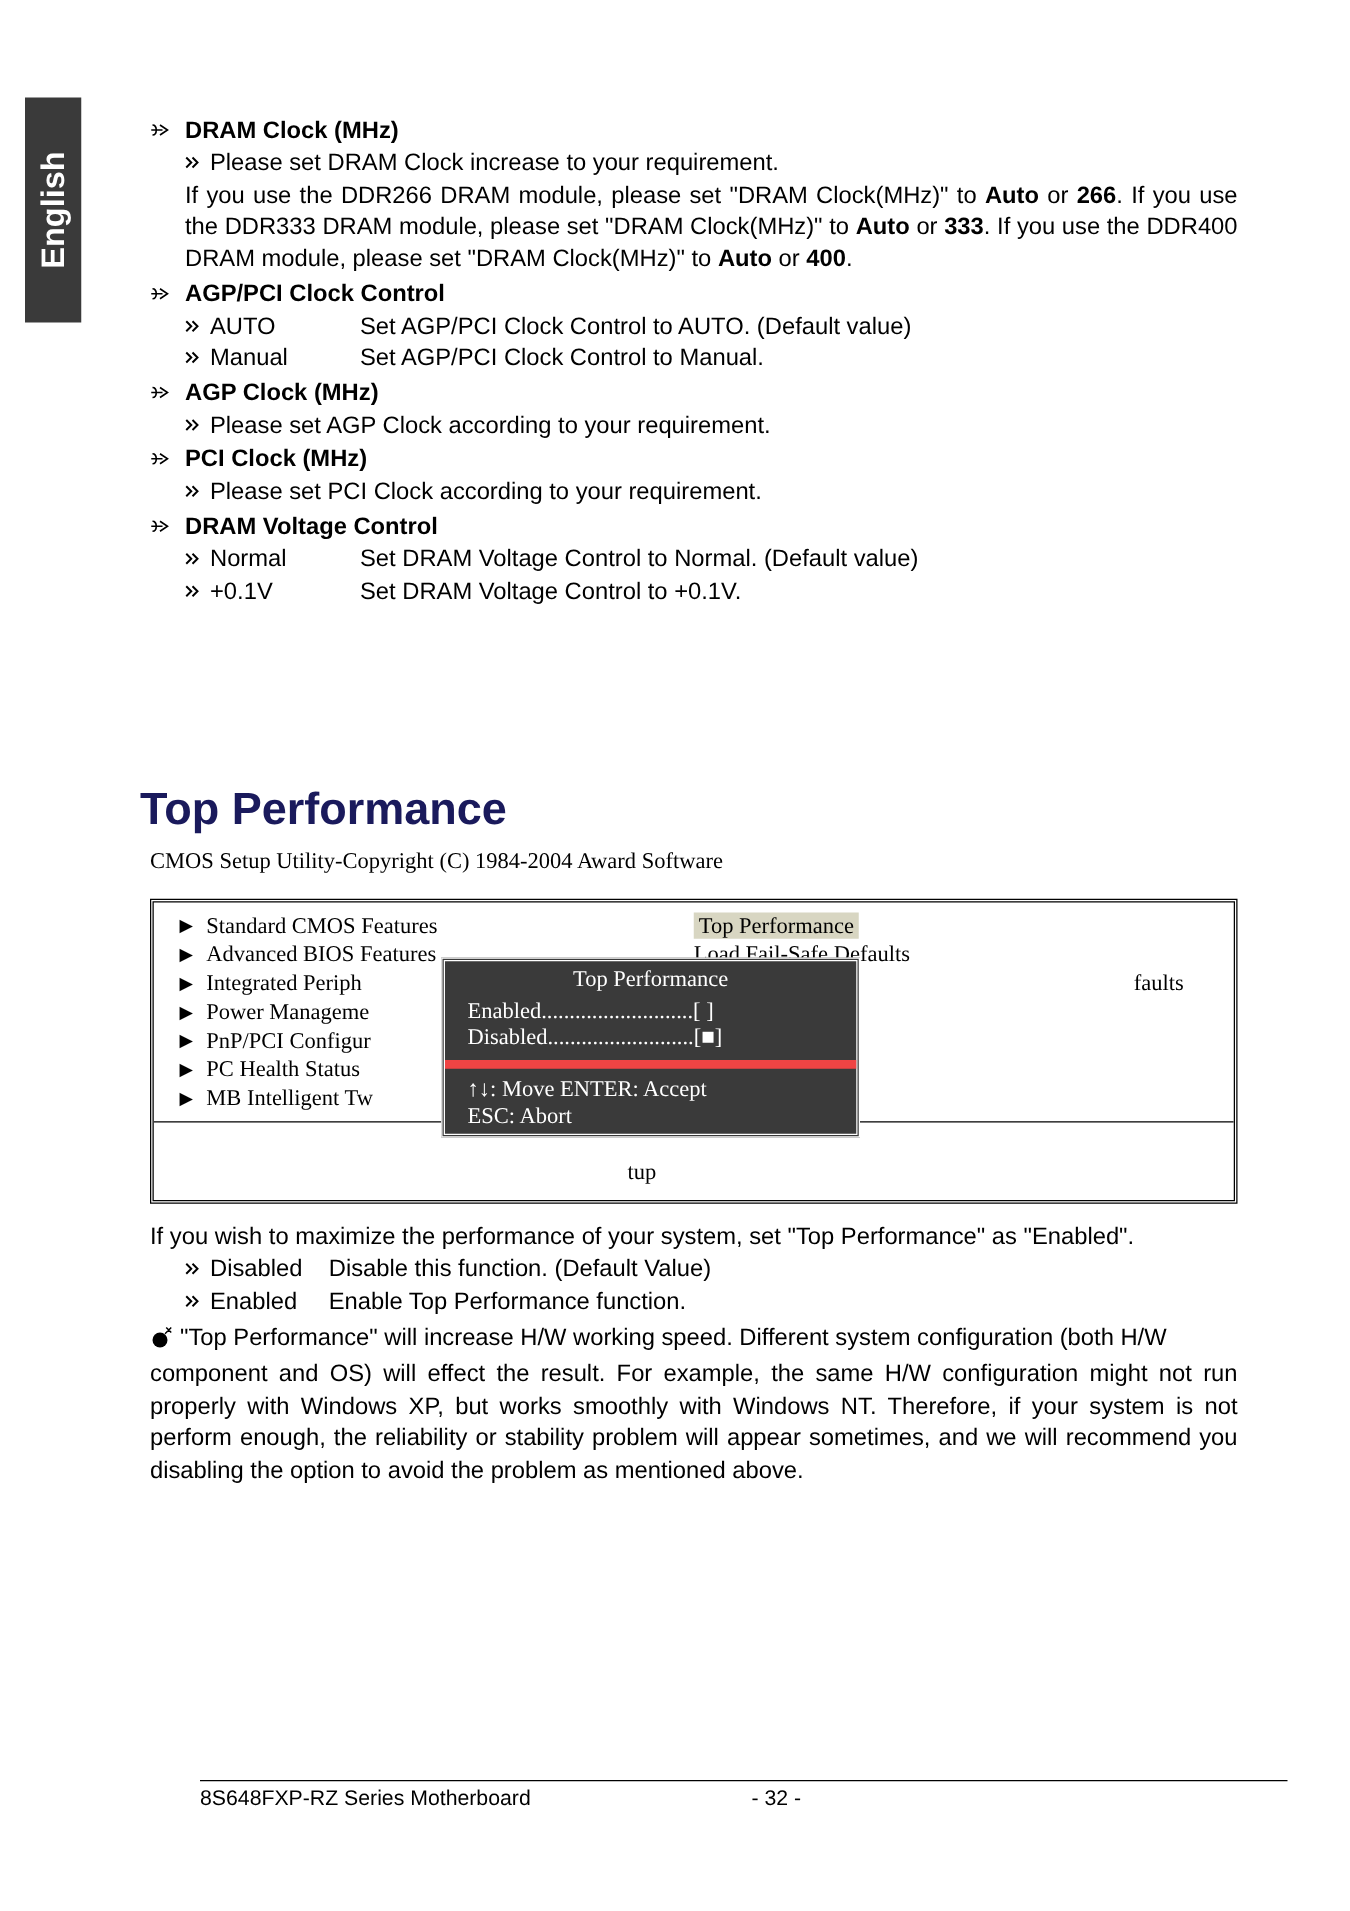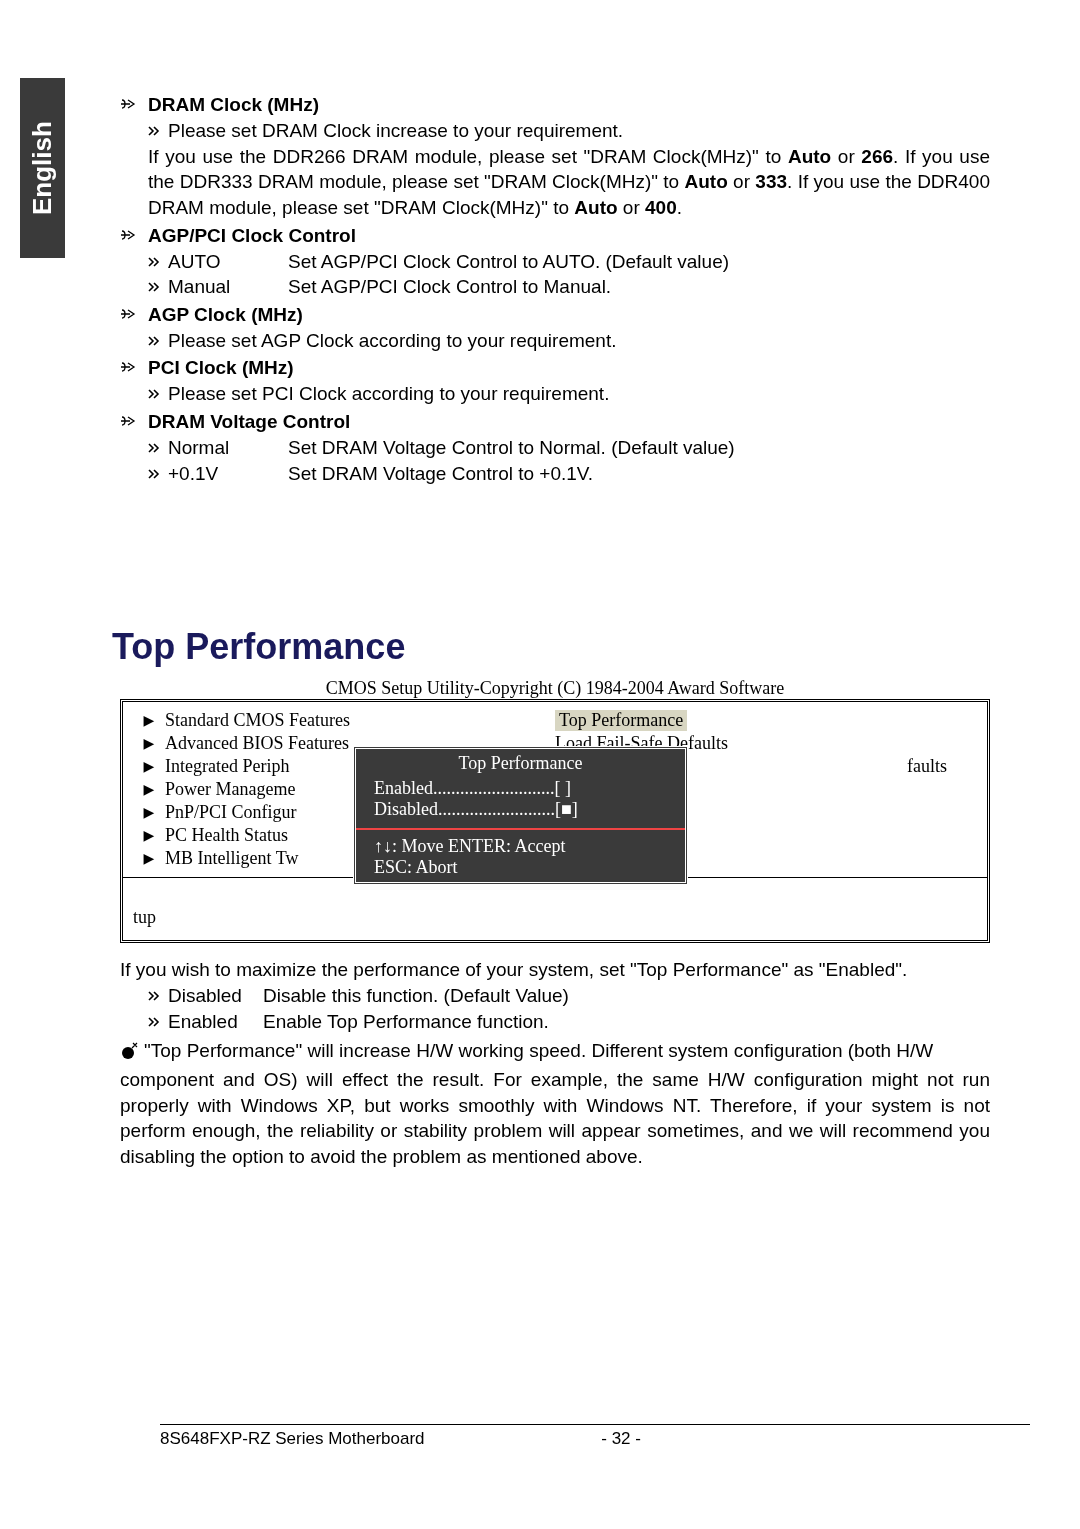--- a/index.html
+++ b/index.html
@@ -14,37 +14,37 @@
   .content { position: absolute; left: 120px; top: 90px; width: 870px; }
   .section-head { display: flex; align-items: flex-start; margin-top: 4px; margin-bottom: 2px; text-align: right; }
   .finger-icon { margin-right: 10px; margin-top: 3px; }
   .section-title { font-weight: bold; font-size: 19px; }
   .body-text { font-size: 19px; line-height: 1.35; margin-left: 28px; margin-bottom: 4px; }
   .arrow-row { display: flex; align-items: flex-start; margin-left: 28px; font-size: 19px; line-height: 1.35; }
   .dbl-arrow { margin-right: 6px; }
   .opt-label { display: inline-block; width: 120px; }
   .b { font-weight: bold; }
   .top-perf-heading { font-size: 36px; font-weight: bold; color: #1a1a5c; margin-top: 140px; margin-bottom: 10px; margin-left: -8px; }
-  .cmos-caption { text-align: center; font-family: "Times New Roman", serif; font-size: 18px; margin-bottom: 0; }
+  .cmos-caption { text-align: left; font-family: "Times New Roman", serif; font-size: 18px; margin-bottom: 20px; }
   .bios-outer { border: 3px double #000; width: 100%; position: relative; overflow: hidden; font-family: "Times New Roman", serif; font-size: 18px; }
   .bios-top { display: flex; padding: 8px 10px 6px 10px; }
   .bios-col { width: 50%; }
   .bios-menu-row { display: flex; align-items: center; margin-bottom: 2px; }
   .caret { font-size: 14px; width: 32px; display: inline-block; text-align: center; }
   .bios-highlight { background: #d8d6c2; display: inline-block; padding: 0 4px; }
   .bios-divider { border-top: 1px solid #000; margin: 0; }
   .bios-bottom { display: flex; padding: 6px 10px 10px 10px; }
   .bios-bottom .bios-col div { margin-bottom: 2px; white-space: pre; }
   .popup {
     position: absolute; left: 230px; top: 44px; width: 335px;
     border: 3px double #fff; background: #3a3a3a; color: #fff; padding: 4px 0; z-index: 5;
   }
   .popup .popup-title { text-align: center; margin-bottom: 4px; }
   .popup .popup-row { padding-left: 18px; }
-  .popup .popup-keys { border-top: 2px solid #ef4444; margin-top: 8px; padding: 6px 10px 0 18px; }
+  .popup .popup-keys { border-top: 7px solid #ef4444; margin-top: 8px; padding: 6px 10px 0 18px; }
   .after-box { font-size: 19px; line-height: 1.35; margin-top: 14px; }
   .after-box .arrow-row2 { display: flex; margin-left: 28px; }
   .after-box .arrow-row2 .opt-label2 { display: inline-block; width: 95px; }
   .bomb-row { display: flex; align-items: flex-start; margin-top: 4px; text-align: justify; }
   .bomb-icon { margin-right: 6px; flex-shrink: 0; margin-top: 3px; }
   .just { text-align: justify; }
   .footer {
     position: absolute; left: 120px; bottom: 80px; width: 870px;
     display: flex; align-items: center; font-size: 17px; margin-left: 40px;
   }
@@ -196,21 +196,21 @@
           <div class="bios-menu-row" style="justify-content:flex-end; padding-right:30px;">
               <span>faults</span>
             </div>
           <div class="bios-menu-row" style="justify-content:flex-start; padding-right:30px;">
               <span>word</span>
             </div>
         </div>
       </div>
       <div class="bios-divider"></div>
       <div class="bios-bottom">
-        <div class="bios-col" style="padding-right:30px;">
+        <div class="bios-col" style="text-align:right; padding-right:30px;">
           <div>&nbsp;</div>
           <div>tup</div>
         </div>
       </div>
 
       <div class="popup">
         <div class="popup-title">Top Performance</div>
         <div class="popup-row">Enabled...........................[  ]</div>
         <div class="popup-row">Disabled..........................[■]</div>
         <div class="popup-keys">

